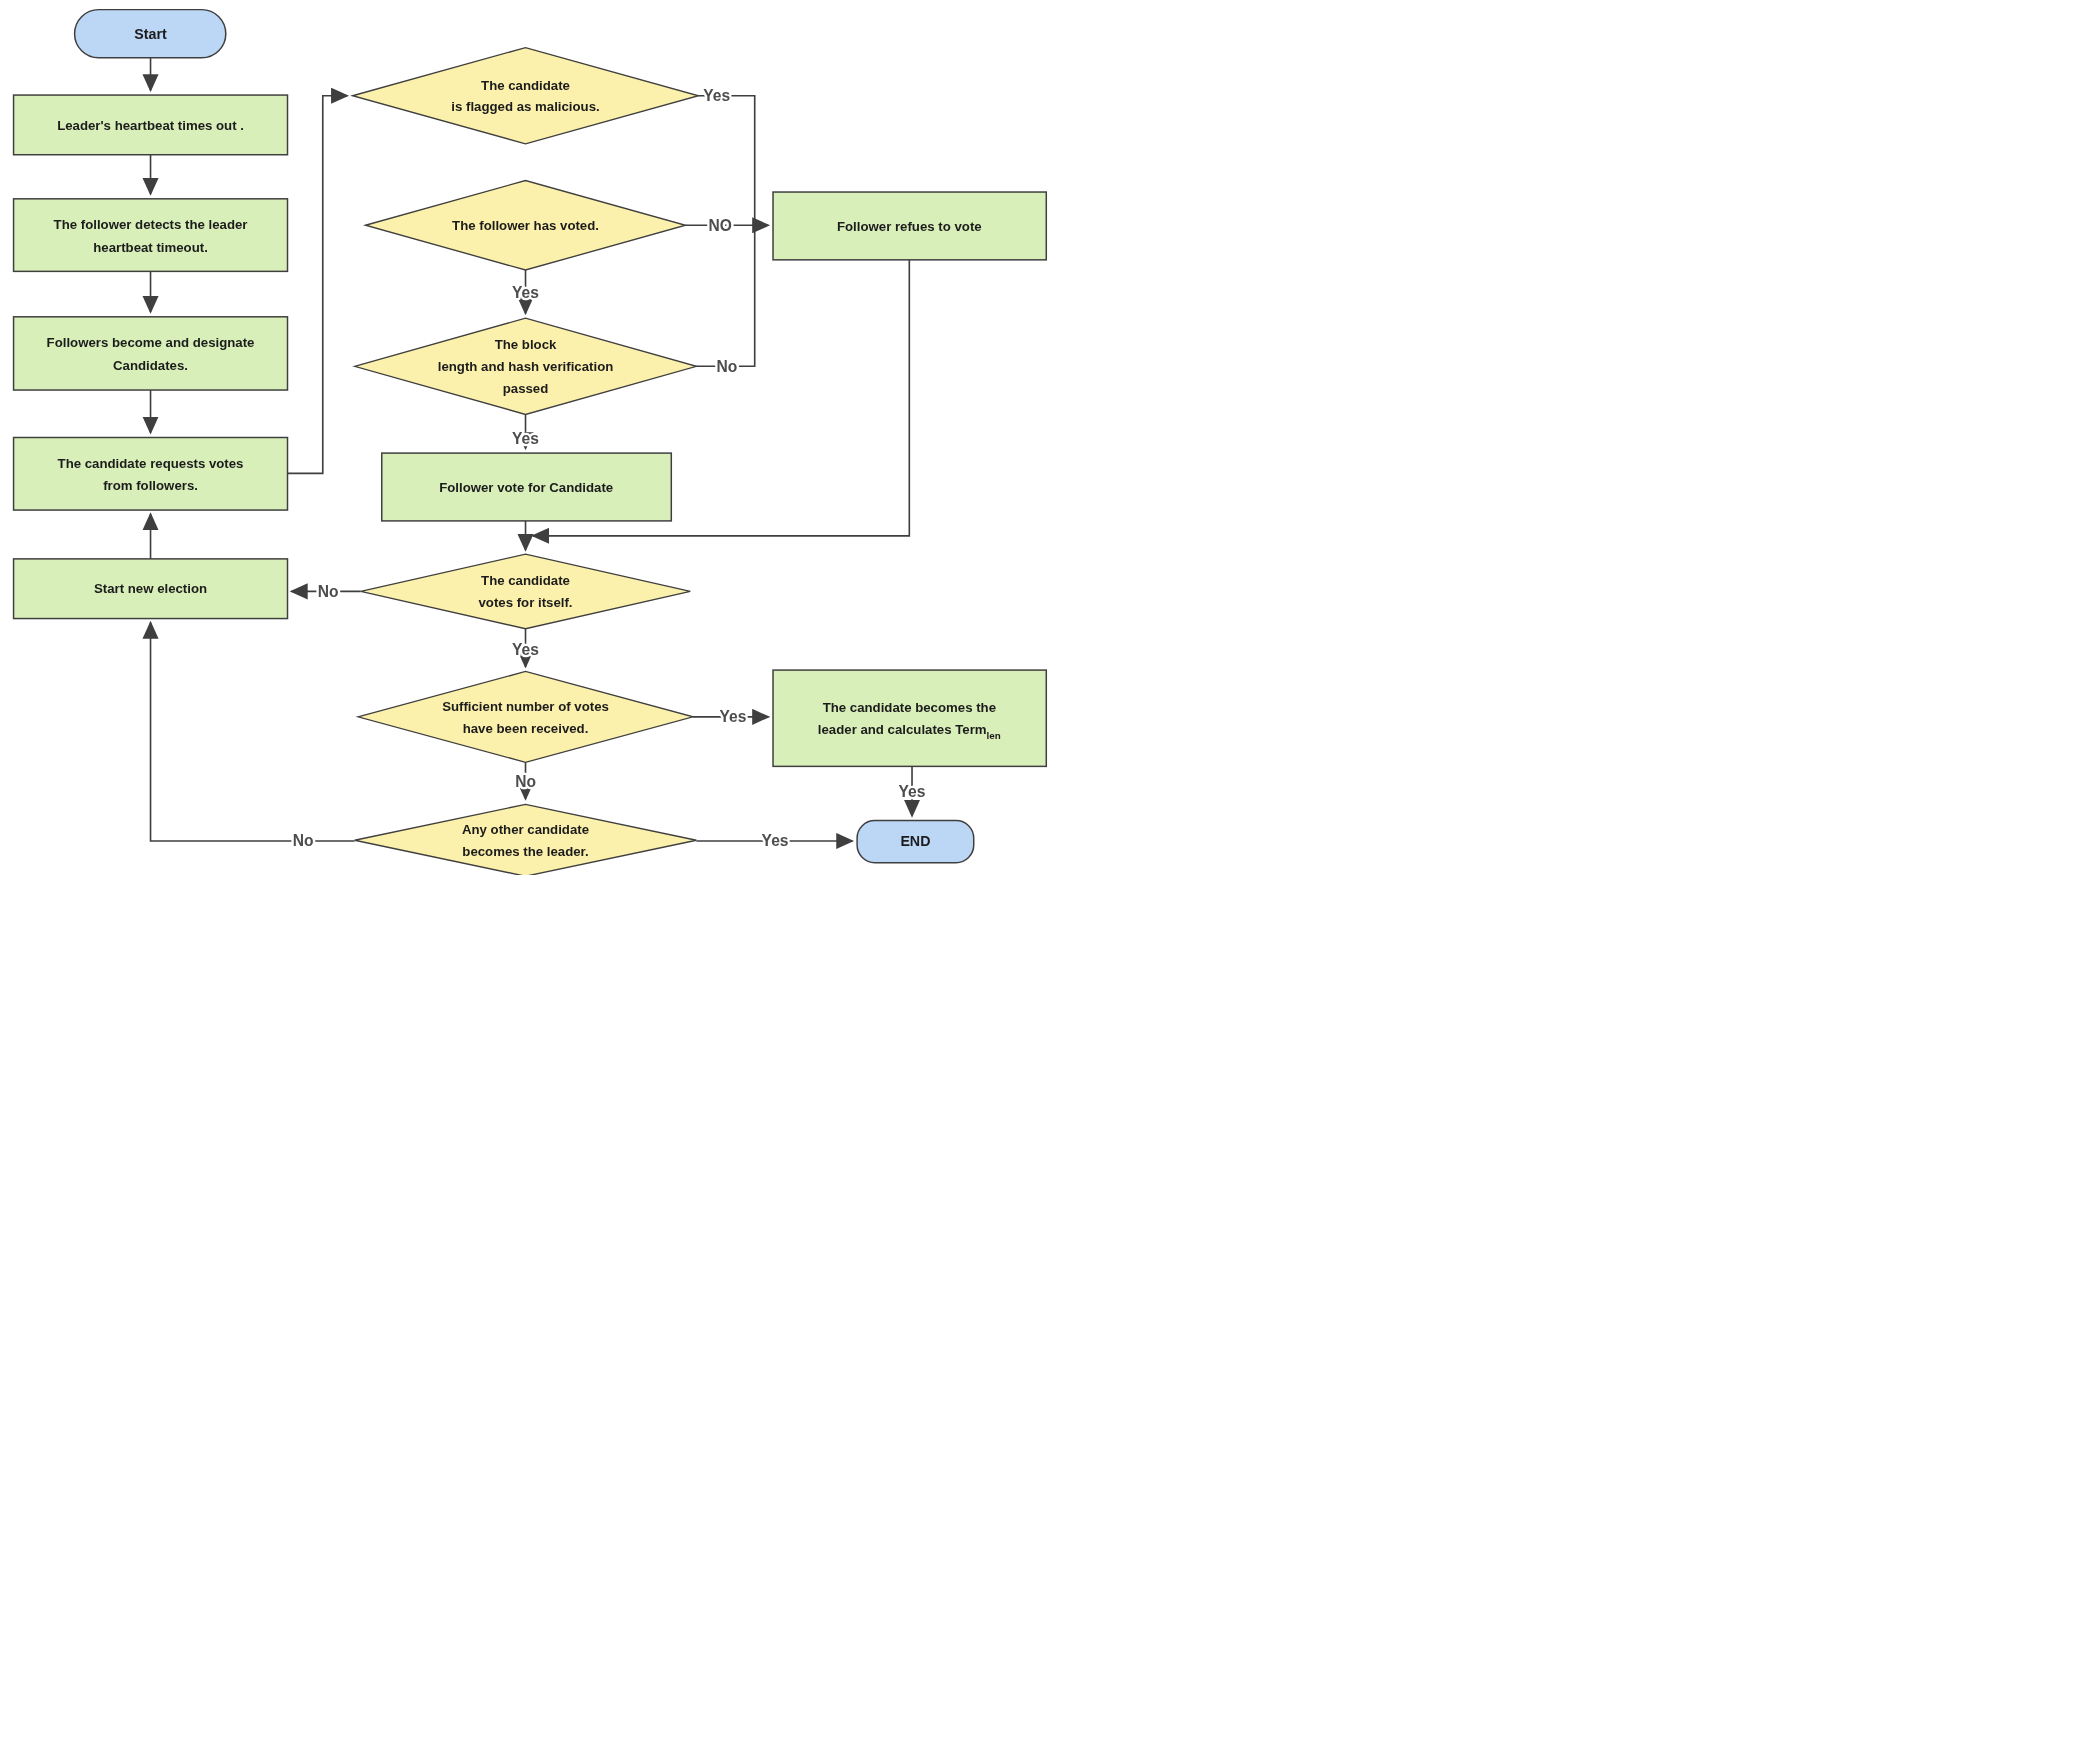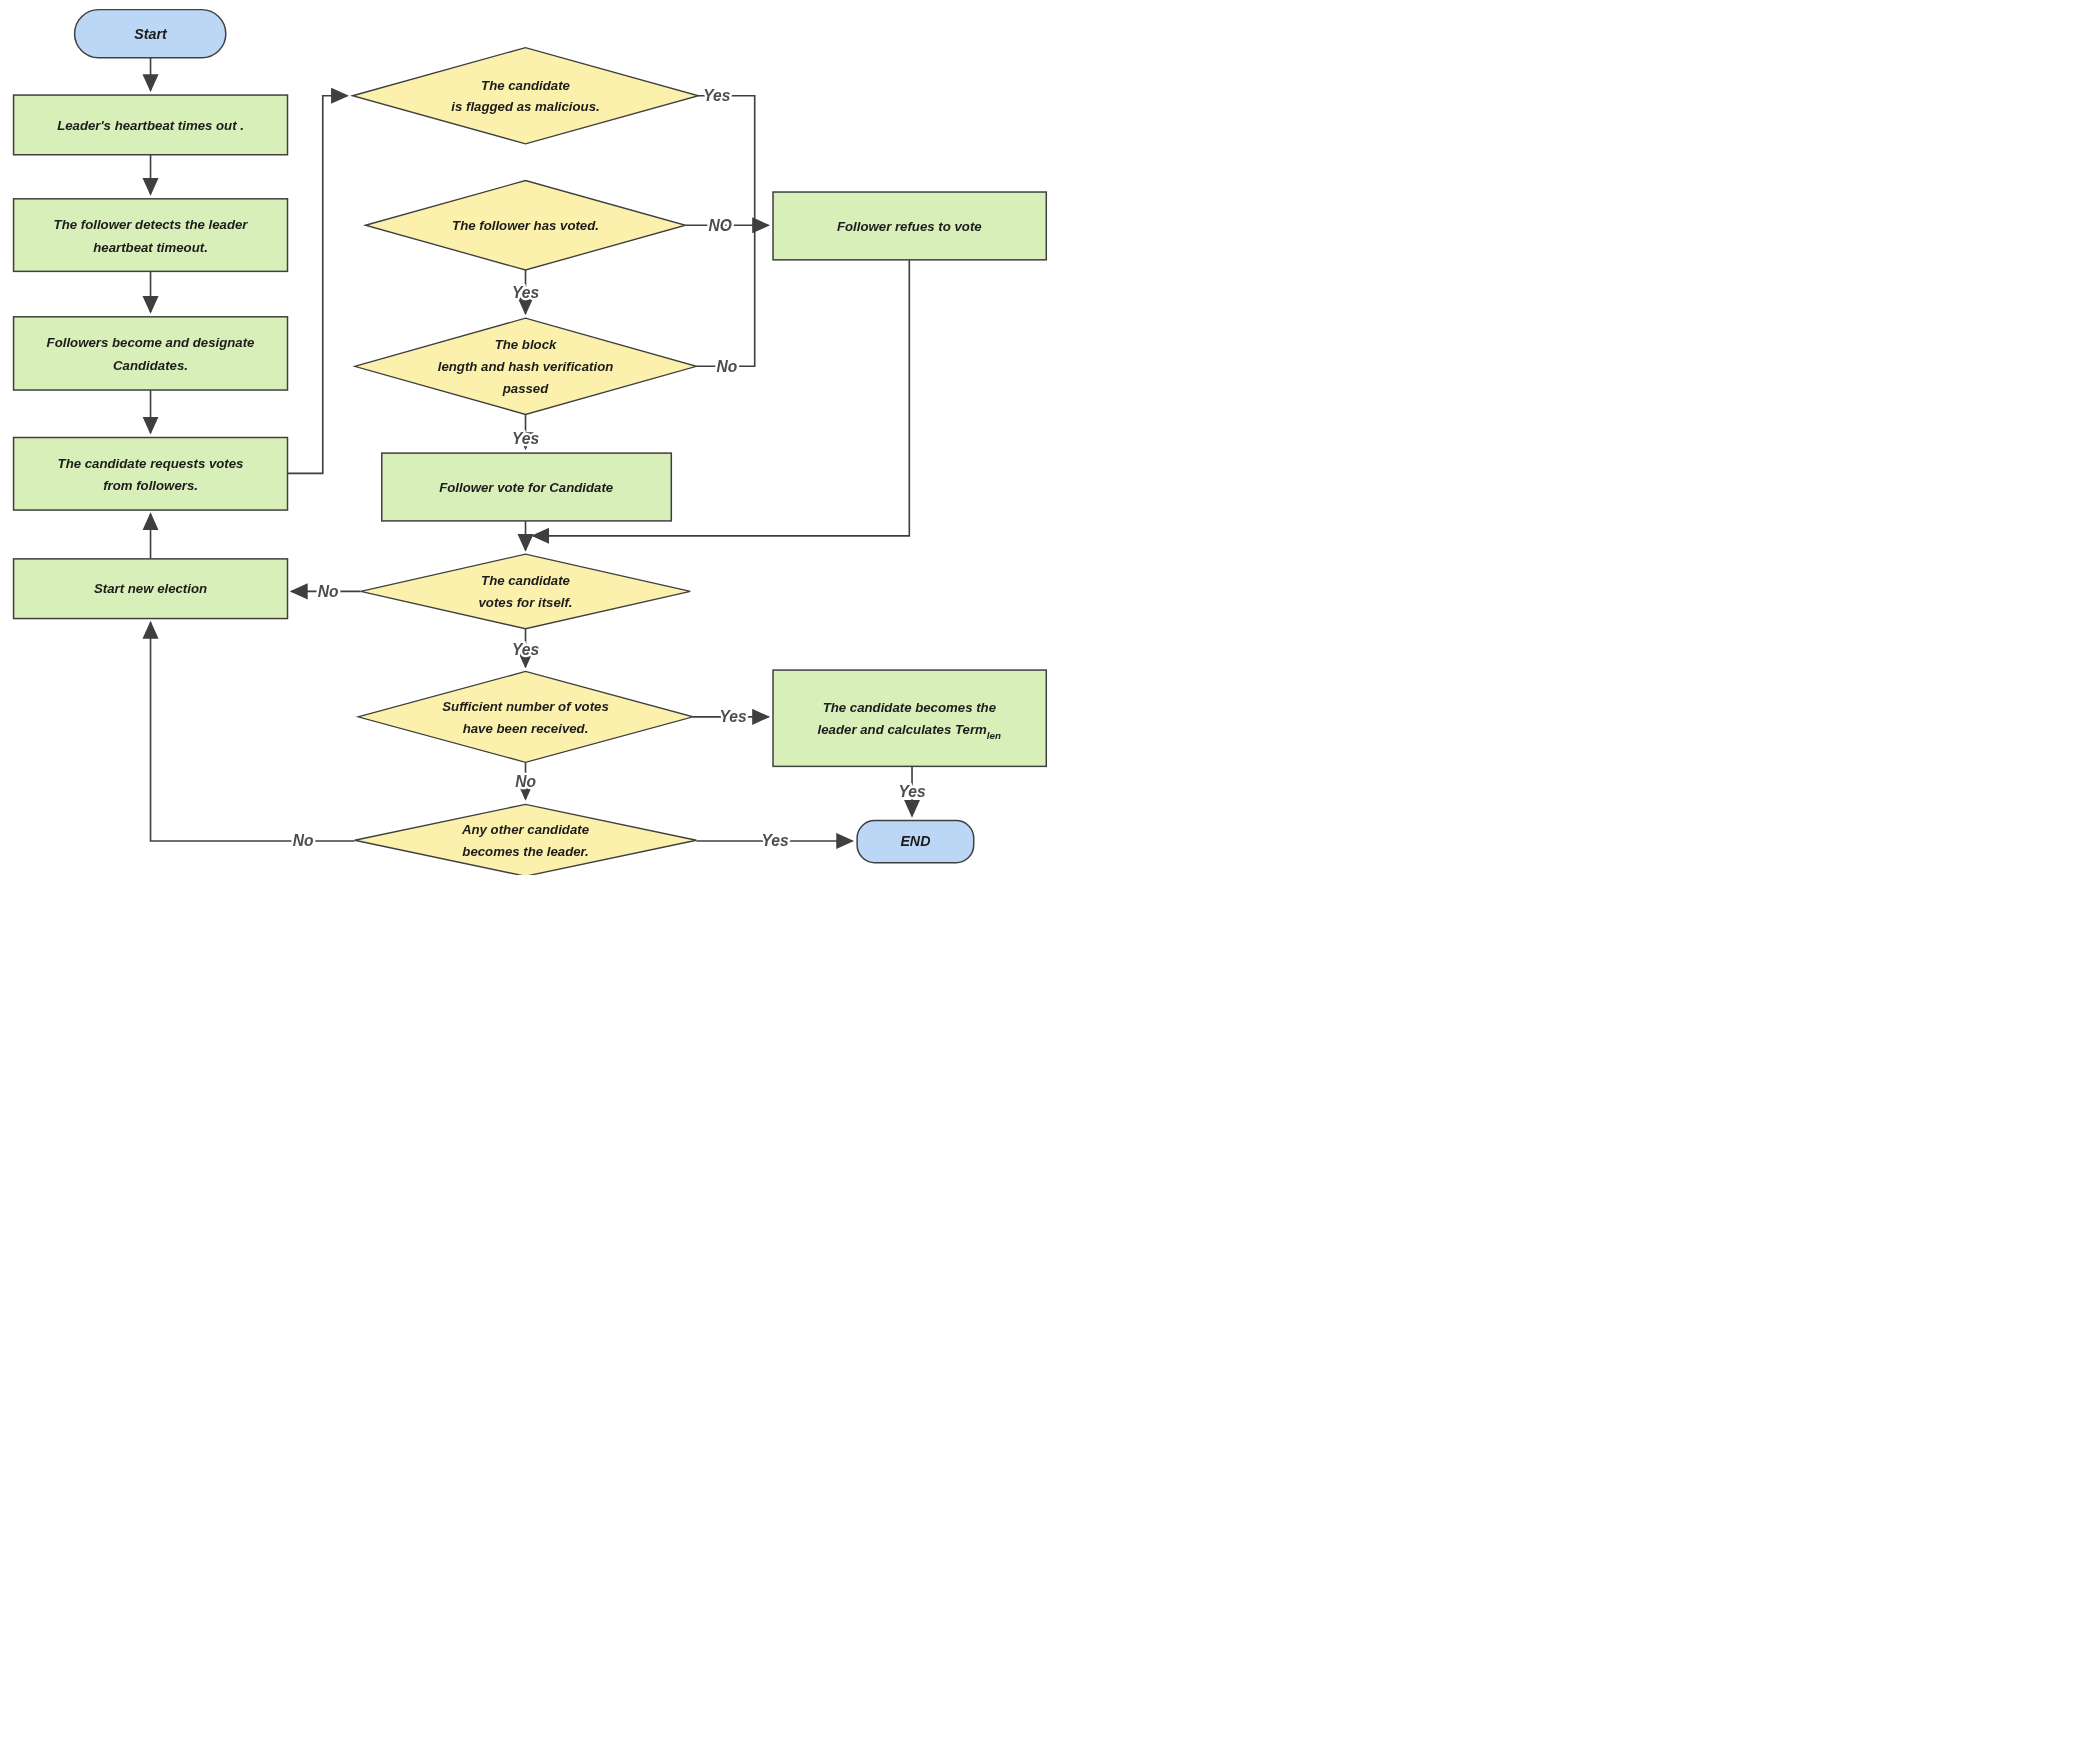--- a/index.html
+++ b/index.html
@@ -1,17 +1,17 @@
 <!DOCTYPE html>
 <html style="font-size:11.4px"><head>
 <meta charset="utf-8">
 <style>
   html,body{margin:0;padding:0;background:#ffffff;}
   body{width:1049px;font-family:"Liberation Sans",sans-serif;}
-  .canvas{width:1049px;height:875px;font-style:italic;}
+  .canvas{width:1049px;height:875px;}
   svg{display:block;}
   .proc{fill:#D9EFB9;stroke:#3F3F3F;stroke-width:2.2;}
   .dec{fill:#FCF1AC;stroke:#3F3F3F;stroke-width:2;}
   .term{fill:#BCD6F5;stroke:#3F3F3F;stroke-width:2.2;}
   .edge{fill:none;stroke:#3F3F3F;stroke-width:2.4;stroke-linejoin:miter;}
   .ntext{fill:#1C1C1C;font-size:19.5px;font-weight:700;text-anchor:middle;}
   .ttext{fill:#1C1C1C;font-size:21px;font-weight:700;text-anchor:middle;}
   .etext{fill:#4D4D4D;font-size:23px;font-weight:700;text-anchor:middle;
          paint-order:stroke;stroke:#ffffff;stroke-width:7px;stroke-linejoin:round;}
 </style>

